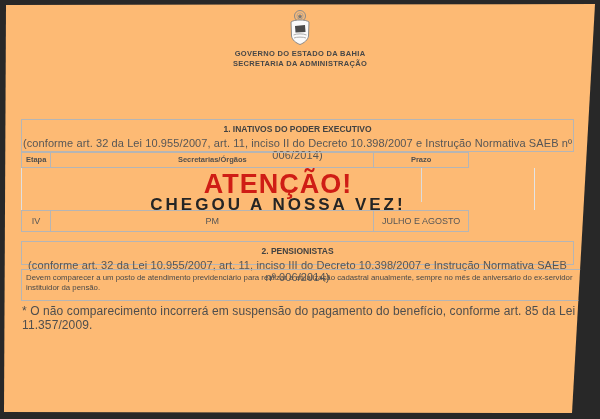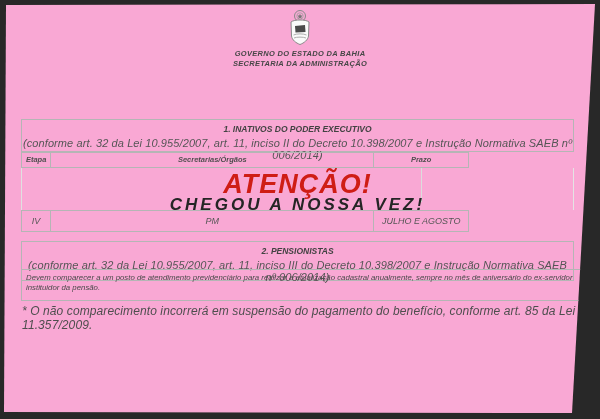--- a/index.html
+++ b/index.html
@@ -3,23 +3,22 @@
 <meta charset="utf-8">
 <style>
   * { margin: 0; padding: 0; box-sizing: border-box; }
   html, body { width: 600px; height: 419px; }
   .stage {
     position: relative; width: 600px; height: 419px;
     background: #282828; overflow: hidden;
     font-family: "Liberation Sans", sans-serif;
   }
   .page {
-    position: absolute; inset: 0; background: #f9a8d4;
+    position: absolute; inset: 0; background: #fdba74;
     clip-path: polygon(6px 5px, 595px 4px, 572px 413px, 4px 412px);
-    font-style: italic;
   }
   .abs { position: absolute; }
   .crest { left: 287px; top: 9px; width: 26px; height: 38px; }
   .org-block { left: 0; top: 49px; width: 100%; text-align: center; }
   .org-line {
     font-size: 7.5px; font-weight: bold; letter-spacing: 0.3px;
     line-height: 9.5px; color: #474747;
   }
   .doc-title {
     left: 0; top: 87px; width: 100%; text-align: center;
@@ -30,36 +29,36 @@
   .sec-heading { font-size: 8.5px; font-weight: bold; color: #424242; margin-top: 4px; }
   .sec-legal { font-size: 11px; color: #565656; margin-top: 3px; letter-spacing: 0.1px; }
   .row { left: 21px; width: 448px; display: flex; }
   .cell { text-align: center; }
   .cell.c1 { width: 36px; border-right: 1px solid #b5b5b5; }
   .cell.c2 { width: 400px; border-right: 1px solid #b5b5b5; }
   .cell.c3 { width: 116px; }
   .hdr-row { top: 152px; height: 16px; }
   .hdr-row .cell { font-size: 7.5px; font-weight: bold; color: #4f4f4f; line-height: 14px; }
   .attn-zone {
-    left: 21px; top: 168px; width: 553px; height: 42px;
+    left: 21px; top: 168px; width: 514px; height: 42px;
     border-left: 1px solid #e0e0e0; border-right: 1px solid #e4e4e4;
   }
   .attn-faint-line { left: 399px; top: 0; width: 1px; height: 34px; background: #dcdcdc; }
   .attn-main {
     left: 0; top: 1px; width: 100%; text-align: center;
     font-size: 27px; font-weight: bold; letter-spacing: 1px; color: #cf1d15;
   }
   .attn-sub {
     left: 0; top: 27px; width: 100%; text-align: center;
     font-size: 17px; font-weight: bold; letter-spacing: 3px; color: #252525;
   }
   .data-row { top: 210px; height: 22px; }
   .data-row .cell { font-size: 9px; color: #565656; line-height: 20px; }
   .sec1-box { top: 119px; height: 33px; }
-  .sec2-box { top: 241px; height: 40px; }
+  .sec2-box { top: 241px; height: 24px; }
   .para-box {
     left: 21px; top: 269px; width: 581px; height: 32px;
     padding: 3px 4px; text-align: left;
     font-size: 7.8px; line-height: 9.8px; color: #4a4a4a;
   }
   .footnote { left: 22px; top: 304px; font-size: 12px; color: #4e4e4e; letter-spacing: 0.1px; }
 </style>
 </head>
 <body>
 

